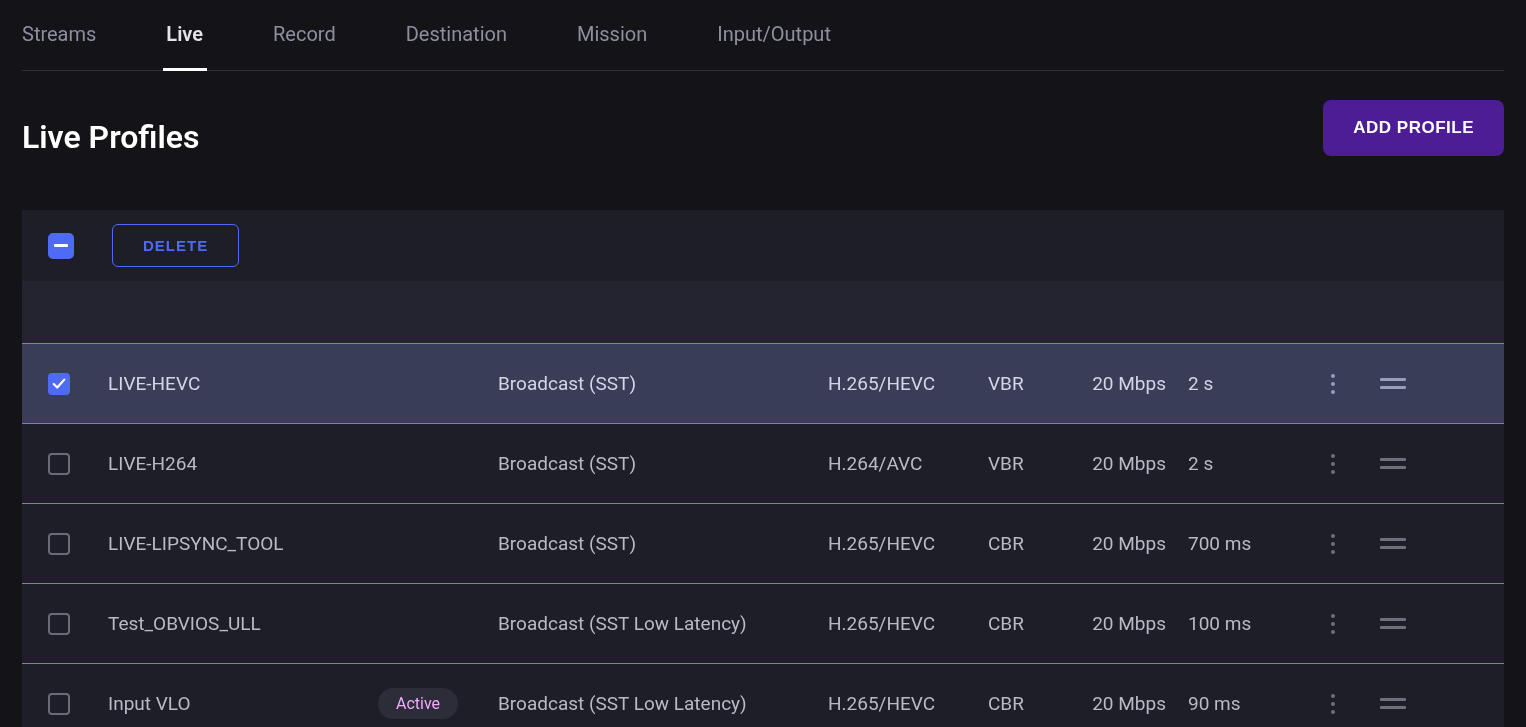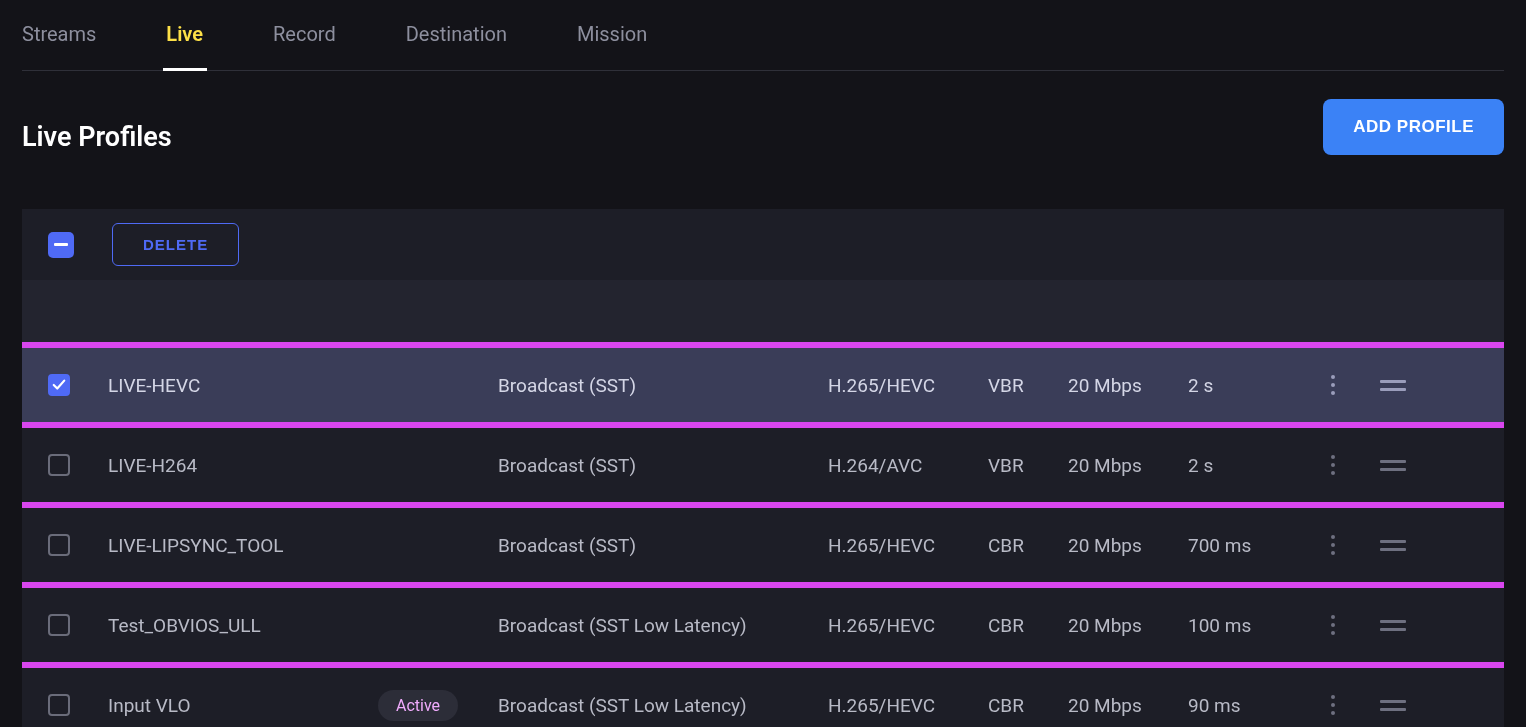--- a/index.html
+++ b/index.html
@@ -20,47 +20,47 @@
     padding: 22px 0 0 0;
   }
   .tab {
     font-size: 20px;
     color: #8d8f9e;
     padding-bottom: 24px;
     cursor: pointer;
     position: relative;
   }
   .tab.active {
-    color: #fde047;
+    color: #e5e5e5;
     font-weight: 600;
   }
   .tab.active::after {
     content: "";
     position: absolute;
     left: 50%; transform: translateX(-50%);
     bottom: -1px;
     width: 44px;
     height: 3px;
     background: #ffffff;
   }
   
   .title-row {
     display: flex;
     align-items: center;
     justify-content: space-between;
     padding: 28px 0 22px 0;
   }
   .page-title {
-    font-size: 27px;
+    font-size: 32px;
     font-weight: 600;
     color: #ffffff;
     margin-top: 19px;
   }
   .add-btn {
-    background: #3b82f6;
+    background: #4c1d95;
     color: #ffffff;
     font-size: 17px;
     font-weight: 600;
     letter-spacing: 0.5px;
     border: none;
     border-radius: 8px;
     padding: 18px 30px;
     cursor: pointer;
   }
   
@@ -100,21 +100,21 @@
     height: 62px;
     background: #23242f;
   }
   
   .row {
     display: grid;
     grid-template-columns: 60px 270px 120px 330px 160px 80px 120px 130px 60px 60px;
     align-items: center;
     height: 80px;
     padding: 0 26px;
-    border-top: 6px solid #d946ef;
+    border-top: 1px solid #d946ef;
     font-size: 19px;
     color: #b8bac6;
   }
   .row.selected {
     background: #3a3d58;
     color: #d4d6e6;
   }
   .checkbox {
     width: 22px; height: 22px;
     border: 2px solid #6a6c7a;
@@ -122,21 +122,21 @@
     cursor: pointer;
     display: flex; align-items: center; justify-content: center;
     background: transparent;
   }
   .checkbox.checked {
     background: #4f6af5;
     border-color: #4f6af5;
   }
   .checkbox.checked svg { display: block; }
   .checkbox svg { display: none; width: 14px; height: 14px; }
-  .col-bitrate { text-align: left; padding-right: 22px; }
+  .col-bitrate { text-align: right; padding-right: 22px; }
   .badge {
     display: inline-flex;
     align-items: center;
     justify-content: center;
     background: #2c2d38;
     border-radius: 16px;
     padding: 6px 18px;
     font-size: 16px;
     color: #f0abfc;
   }
@@ -157,20 +157,21 @@
 </head>
 <body>
 
 <div class="page">
   <nav class="tabs">
     <div class="tab">Streams</div>
     <div class="tab active">Live</div>
     <div class="tab">Record</div>
     <div class="tab">Destination</div>
     <div class="tab">Mission</div>
+    <div class="tab">Input/Output</div>
   </nav>
 
   <div class="title-row">
     <h1 class="page-title">Live Profiles</h1>
     <button class="add-btn">ADD PROFILE</button>
   </div>
 
   <div class="panel">
     <div class="toolbar">
       <div class="indet-box">

